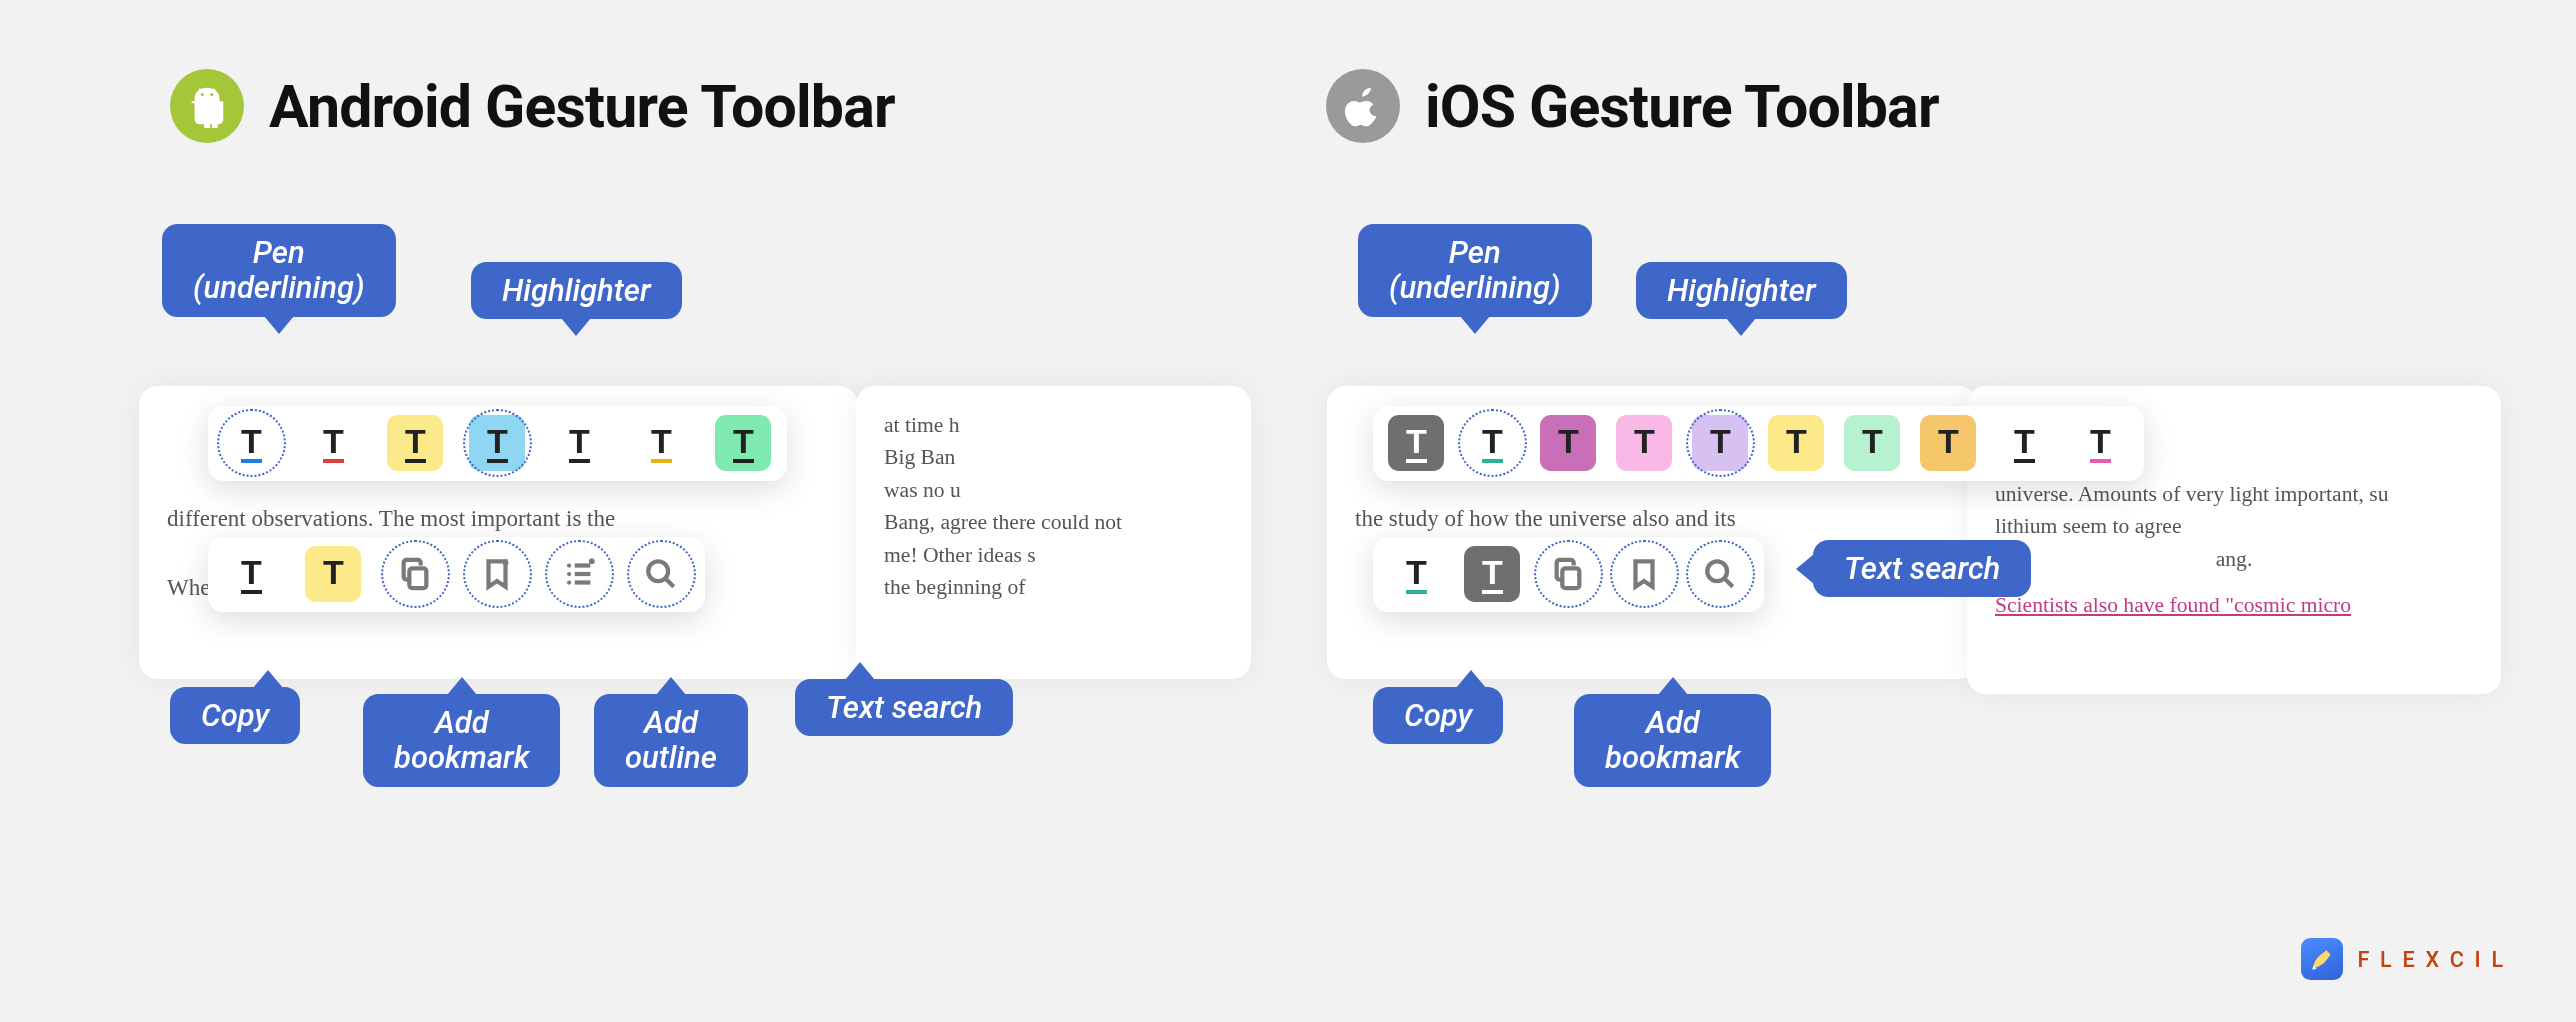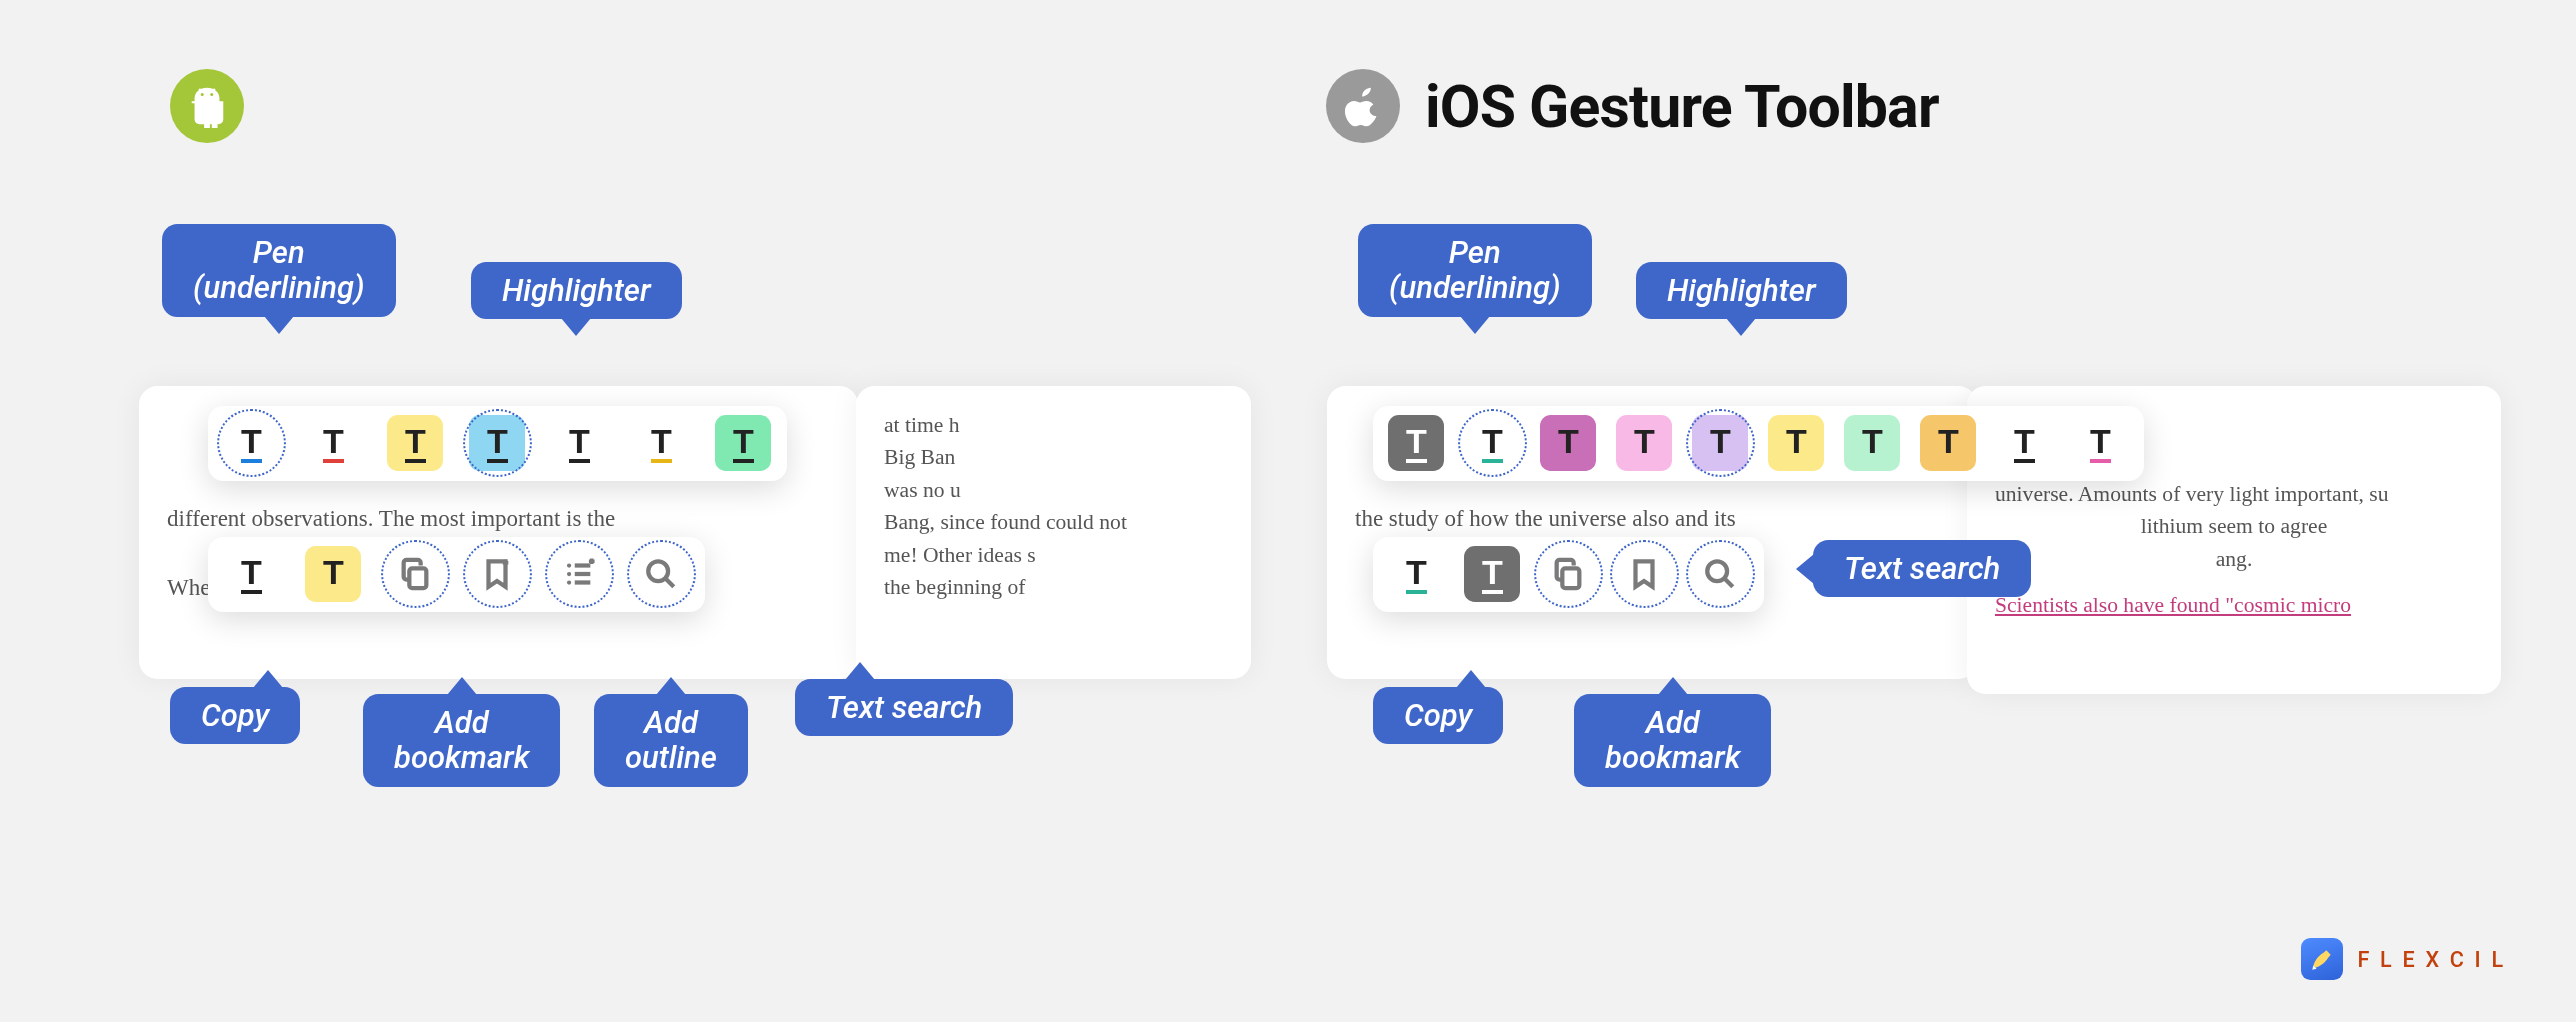--- a/index.html
+++ b/index.html
@@ -177,20 +177,21 @@
 <body>
 
 <div class="heading" style="left:170px;top:69px">
   <div class="icon-circle android-badge">
     <svg viewBox="0 0 24 24" width="46" height="46" fill="#fff">
         <path d="M6 8c0-3 2.5-5 6-5s6 2 6 5v1H6V8zm-2 2h16v9a2 2 0 0 1-2 2h-1v2h-2v-2h-2v2h-2v-2H8a2 2 0 0 1-2-2v-9zM9 5l-1-2M15 5l1-2" stroke="#fff" stroke-width="1" fill="#fff"></path>
         <circle cx="9.5" cy="6" r=".8" fill="#A4C639"></circle>
         <circle cx="14.5" cy="6" r=".8" fill="#A4C639"></circle>
       </svg>
   </div>
+  <h1>Android Gesture Toolbar</h1>
 </div>
 
 <div class="heading" style="left:1326px;top:69px">
   <div class="icon-circle apple-badge">
     <svg viewBox="0 0 24 24" width="42" height="42" fill="#fff">
         <path d="M16.5 1.5c0 1.4-.6 2.6-1.5 3.5-.9.9-2.3 1.6-3.5 1.5-.1-1.3.6-2.7 1.5-3.5.9-.9 2.4-1.5 3.5-1.5zm3.2 16.3c-.6 1.3-1.3 2.6-2.4 3.8-.9 1-1.9 2-3.3 2-1.3 0-1.8-.8-3.3-.8s-2 .8-3.3.8c-1.3 0-2.4-1.1-3.3-2.1C2 19 .7 14.6 2.6 11.6c.9-1.5 2.6-2.5 4.4-2.5 1.3 0 2.6.9 3.3.9.7 0 2.2-1 3.8-.9.7 0 2.6.3 3.8 2-3.3 1.8-2.8 6.4 1.8 6.7z"></path>
       </svg>
   </div>
   <h1>iOS Gesture Toolbar</h1>
 </div>
@@ -200,21 +201,21 @@
   <div class="doc-card" style="left:0;top:31px;width:663px;height:247px">
     <div style="white-space:pre-line;margin-top:93px">different observations. The most important is the
 
 When an object moves away from Earth, its color</div>
   </div>
 
   <div class="doc-card" style="left:717px;top:31px;width:339px;height:247px;font-size:21.6px">
     <div style="white-space:pre-line">at time h
 Big Ban
 was no u
-Bang, since found could not
+Bang, agree there could not
 me! Other ideas s
 the beginning of</div>
   </div>
 
   <div class="toolbar" style="left:69px;top:51px">
     <div class="swatch u-blue">
         <span class="T">T</span>
         <span class="sel-ring"></span>
       </div>
     <div class="swatch u-red">
@@ -294,21 +295,21 @@
 
 <div class="diagram" style="left:1327px;top:355px;width:1157px;height:540px">
 
   <div class="doc-card" style="left:0;top:31px;width:594px;height:247px">
     <div style="margin-top:93px">the study of how the universe also and its</div>
   </div>
 
   <div class="doc-card" style="left:640px;top:31px;width:478px;height:262px;font-size:21.6px">
     <div style="margin-top:69px">
       <div>universe. Amounts of very light important, su</div>
-      <div style="text-align:center"><span>lithium seem to agree</span></div>
+      <div style="text-align:left"><span>lithium seem to agree</span></div>
       <div style="text-align:center"><span>ang.</span></div>
       <div style="margin-top:14px" class="pink-u">Scientists also have found "cosmic micro</div>
     </div>
   </div>
 
   <div class="toolbar small" style="left:46px;top:51px">
     <div class="swatch hl-grey u-none">
         <span class="T">T</span>
       </div>
     <div class="swatch u-teal">

